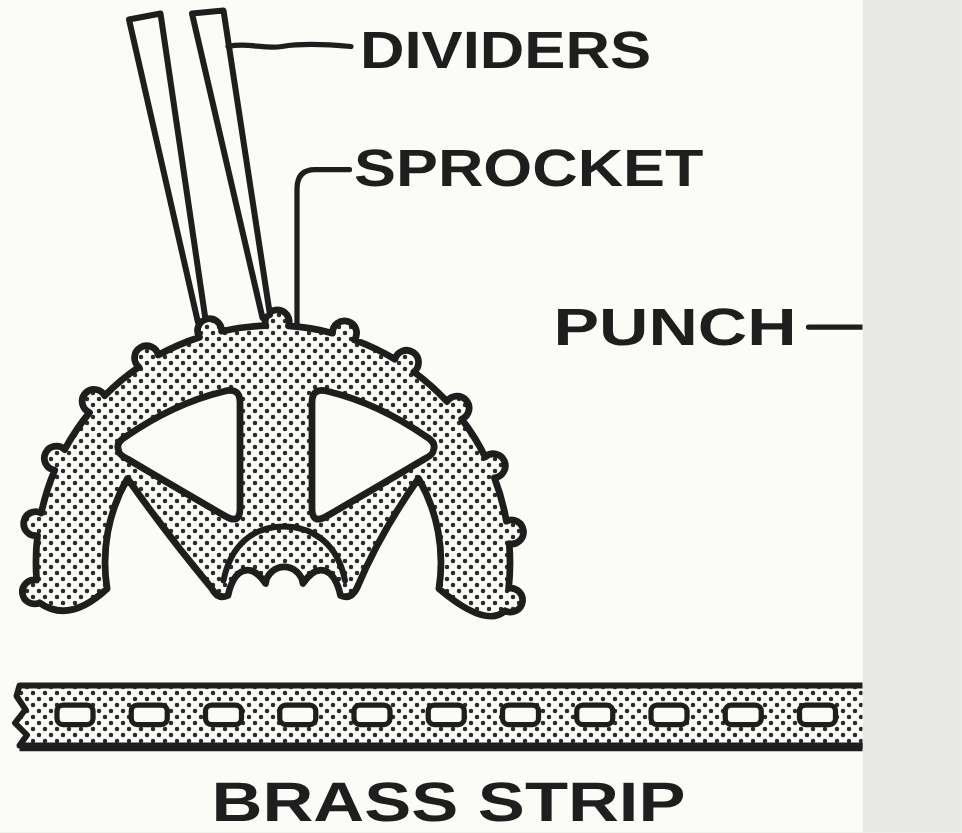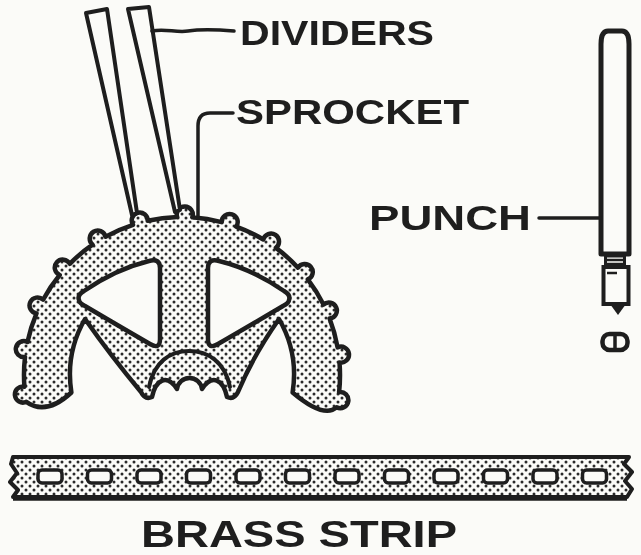--- a/index.html
+++ b/index.html
@@ -3,21 +3,21 @@
 <meta charset="utf-8">
 <style>
   html, body {
     margin: 0;
     padding: 0;
     background: #e8e8e4;
     font-family: "Liberation Sans", sans-serif;
   }
   .stage {
     position: relative;
-    width: 641px;
+    width: 575px;
     height: 555px;
     background: #fbfbf8;
     overflow: hidden;
   }
   svg { display: block; }
   .label-text {
     font-family: "Liberation Sans", sans-serif;
     font-weight: bold;
     fill: #1e1e1e;
   }

